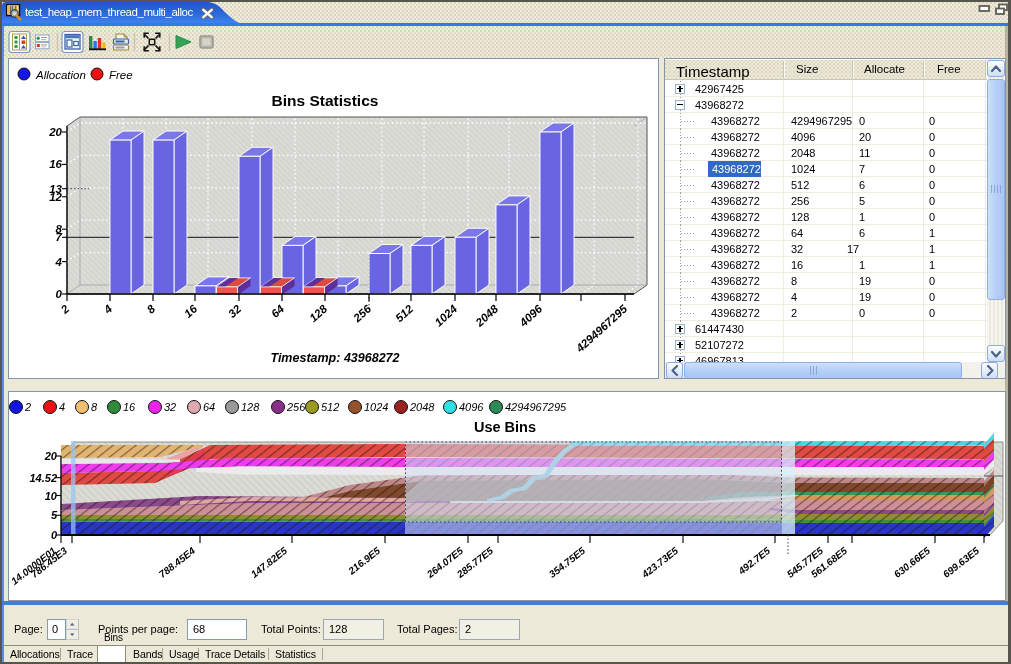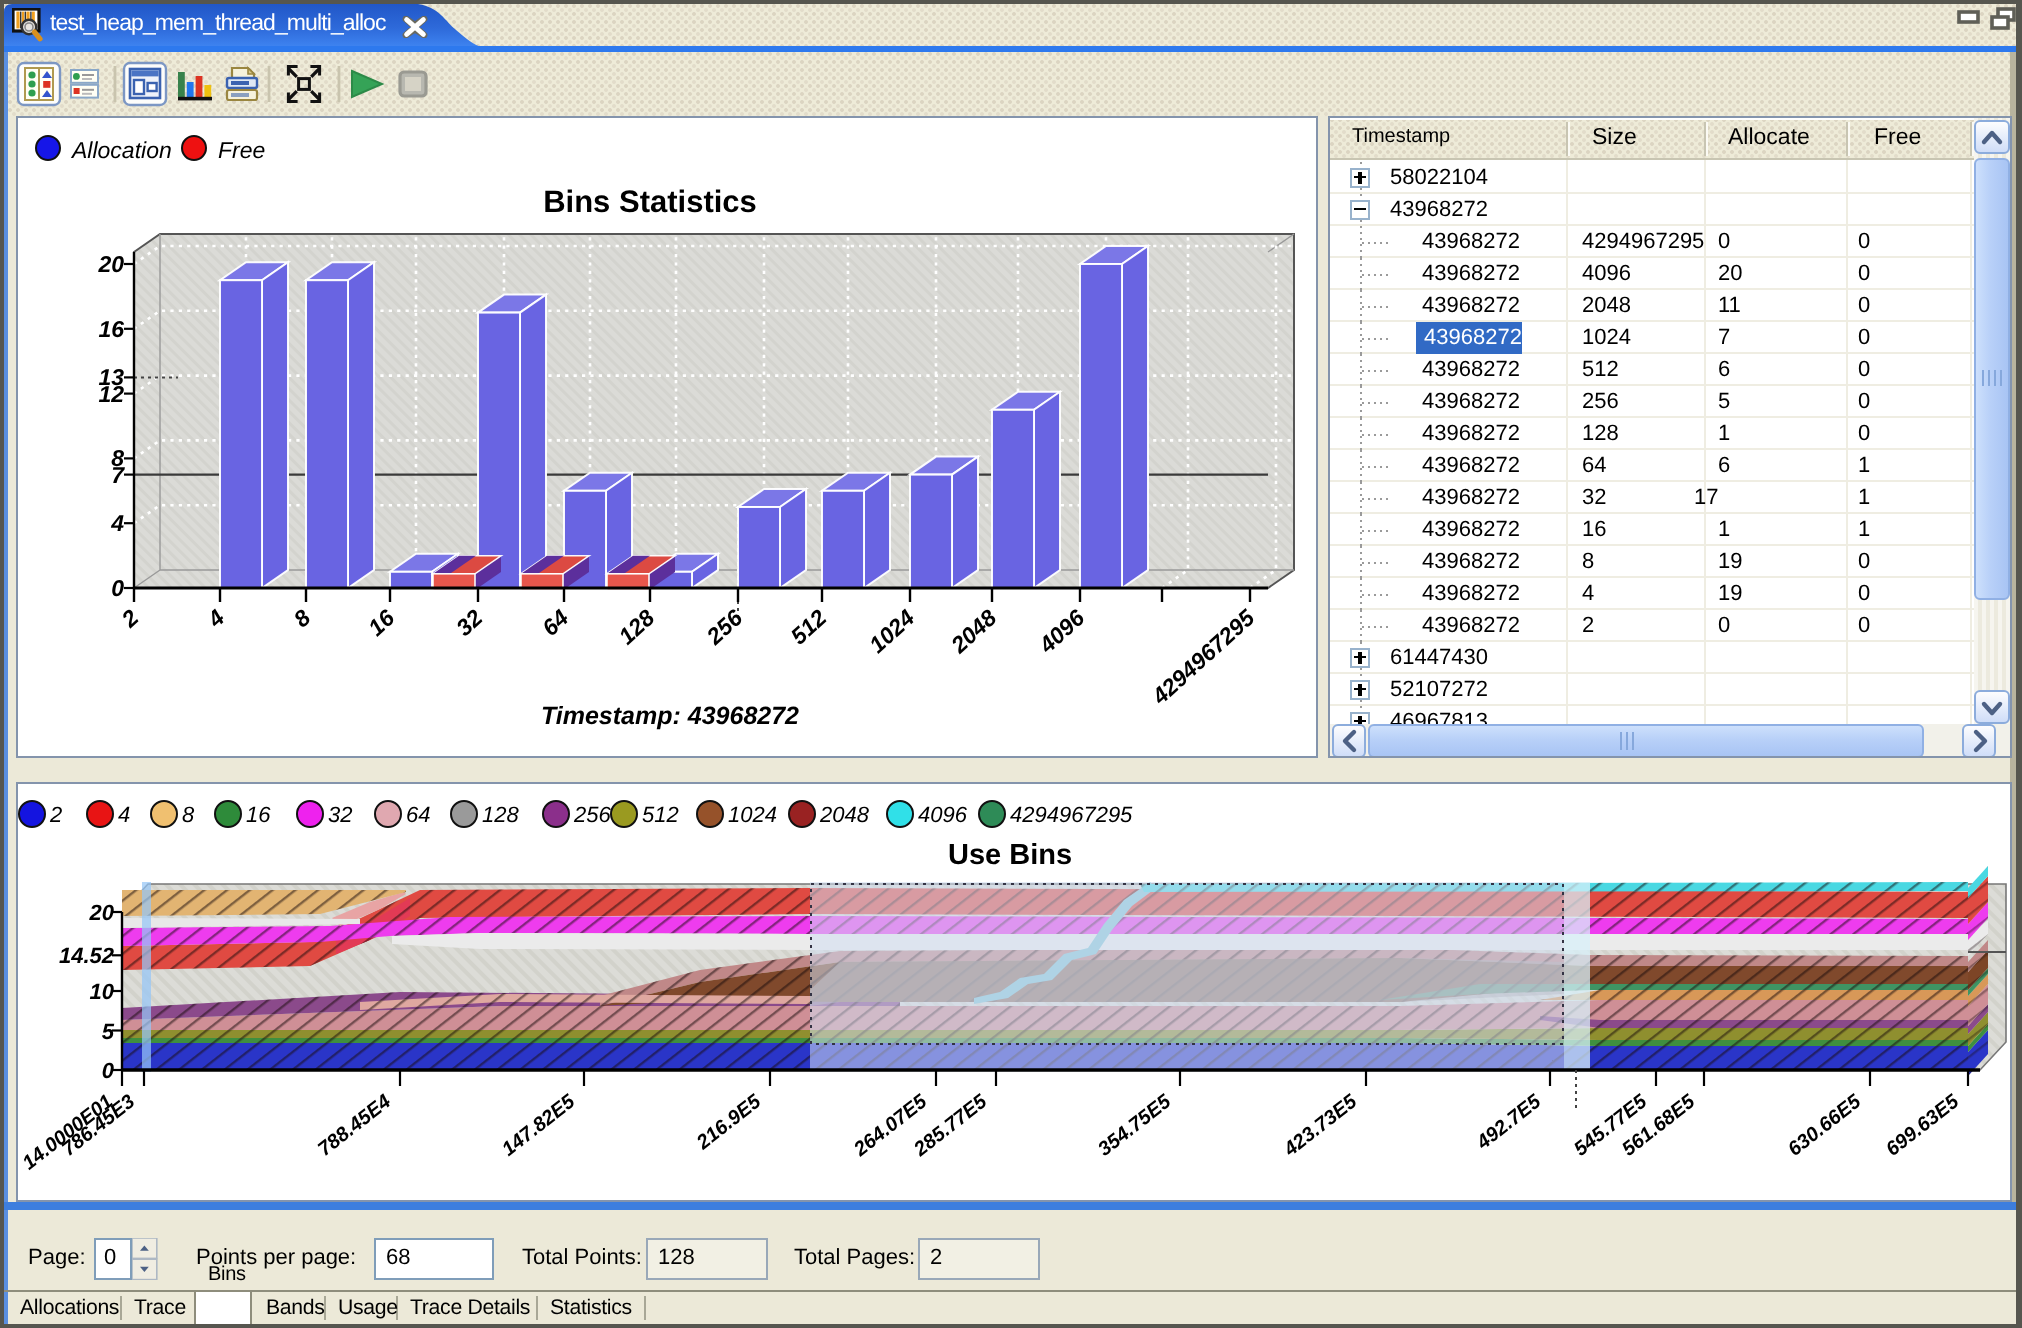--- a/index.html
+++ b/index.html
@@ -246,21 +246,21 @@
     <text x="628" y="310.0" font-size="11.5" font-style="italic" font-weight="bold" text-anchor="end" transform="rotate(-42 628 310.0)">4294967295</text>
     <circle cx="24" cy="74" r="6" fill="#1616e8" stroke="#111" stroke-width="1"></circle>
     <text x="36" y="79" font-size="11.5" font-style="italic">Allocation</text>
     <circle cx="97" cy="74" r="6" fill="#ee1111" stroke="#111" stroke-width="1"></circle>
     <text x="109" y="79" font-size="11.5" font-style="italic">Free</text>
     <text x="325" y="106" font-size="15.5" font-weight="bold" text-anchor="middle">Bins Statistics</text>
     <text x="335" y="362" font-size="12.5" font-weight="bold" font-style="italic" text-anchor="middle">Timestamp: 43968272</text>
   </svg>
 <div class="abs panel" style="left:664px;top:58px;width:342px;height:321px;overflow:hidden">
     <div class="abs tex" style="left:0;top:0;width:340px;height:21px;border-bottom:1px solid #c8c5b2;box-shadow:inset 0 1px 0 #fff;"></div>
-    <div class="abs t11" style="left:11px;top:4px;font-size:10px;white-space:nowrap">Timestamp</div>
+    <div class="abs t11" style="left:11px;top:4px;font-size:15px;white-space:nowrap">Timestamp</div>
     <div class="abs t11" style="left:131px;top:4px;font-size:11.5px;white-space:nowrap">Size</div>
     <div class="abs t11" style="left:199px;top:4px;font-size:11.5px;white-space:nowrap">Allocate</div>
     <div class="abs t11" style="left:272px;top:4px;font-size:11.5px;white-space:nowrap">Free</div>
     <div class="abs" style="left:118px;top:2px;width:1px;height:17px;background:#c8c5b2"></div>
     <div class="abs" style="left:119px;top:2px;width:1px;height:17px;background:#fbfaf4"></div>
     <div class="abs" style="left:187px;top:2px;width:1px;height:17px;background:#c8c5b2"></div>
     <div class="abs" style="left:188px;top:2px;width:1px;height:17px;background:#fbfaf4"></div>
     <div class="abs" style="left:258px;top:2px;width:1px;height:17px;background:#c8c5b2"></div>
     <div class="abs" style="left:259px;top:2px;width:1px;height:17px;background:#fbfaf4"></div>
     <div class="abs" style="left:320px;top:2px;width:1px;height:17px;background:#c8c5b2"></div>
@@ -269,21 +269,21 @@
       <div class="abs" style="left:118px;top:0;width:1px;height:282px;background:#efede2"></div>
       <div class="abs" style="left:187px;top:0;width:1px;height:282px;background:#efede2"></div>
       <div class="abs" style="left:258px;top:0;width:1px;height:282px;background:#efede2"></div>
       <div class="abs" style="left:320px;top:0;width:1px;height:282px;background:#efede2"></div>
       <div class="abs" style="left:0;top:16px;width:322px;height:1px;background:#efede2"></div>
       <div class="abs" style="left:15px;top:1px;width:1px;height:3px;background-image:repeating-linear-gradient(180deg,#9a9a9a 0 1px,transparent 1px 3px)"></div>
       <div class="abs" style="left:15px;top:14px;width:1px;height:3px;background-image:repeating-linear-gradient(180deg,#9a9a9a 0 1px,transparent 1px 3px)"></div>
       <div class="abs" style="left:10px;top:4px;width:10px;height:10px;background:#fff;border:1px solid #98b2cc"></div>
       <div class="abs" style="left:12px;top:8px;width:6px;height:1.4px;background:#000"></div>
       <div class="abs" style="left:14.3px;top:5.7px;width:1.4px;height:6px;background:#000"></div>
-      <div class="abs t11" style="left:30px;top:3px;white-space:nowrap">58022104</div>
+      <div class="abs t11" style="left:30px;top:3px;white-space:nowrap">42967425</div>
       <div class="abs" style="left:0;top:32px;width:322px;height:1px;background:#efede2"></div>
       <div class="abs" style="left:15px;top:17px;width:1px;height:3px;background-image:repeating-linear-gradient(180deg,#9a9a9a 0 1px,transparent 1px 3px)"></div>
       <div class="abs" style="left:15px;top:30px;width:1px;height:3px;background-image:repeating-linear-gradient(180deg,#9a9a9a 0 1px,transparent 1px 3px)"></div>
       <div class="abs" style="left:10px;top:20px;width:10px;height:10px;background:#fff;border:1px solid #98b2cc"></div>
       <div class="abs" style="left:12px;top:24px;width:6px;height:1.4px;background:#000"></div>
       <div class="abs t11" style="left:30px;top:19px;white-space:nowrap">43968272</div>
       <div class="abs" style="left:0;top:48px;width:322px;height:1px;background:#efede2"></div>
       <div class="abs" style="left:15px;top:33px;width:1px;height:16px;background-image:repeating-linear-gradient(180deg,#9a9a9a 0 1px,transparent 1px 3px)"></div>
       <div class="abs" style="left:16px;top:41px;width:14px;height:1px;background-image:repeating-linear-gradient(90deg,#9a9a9a 0 1px,transparent 1px 3px)"></div>
       <div class="abs t11" style="left:46px;top:35px;white-space:nowrap">43968272</div>

